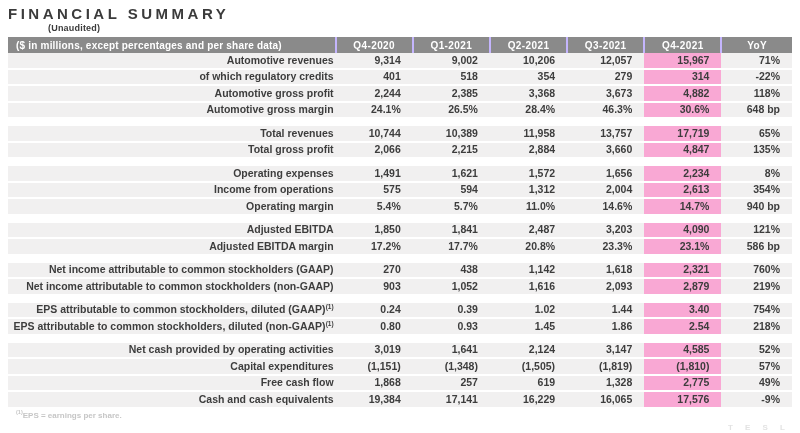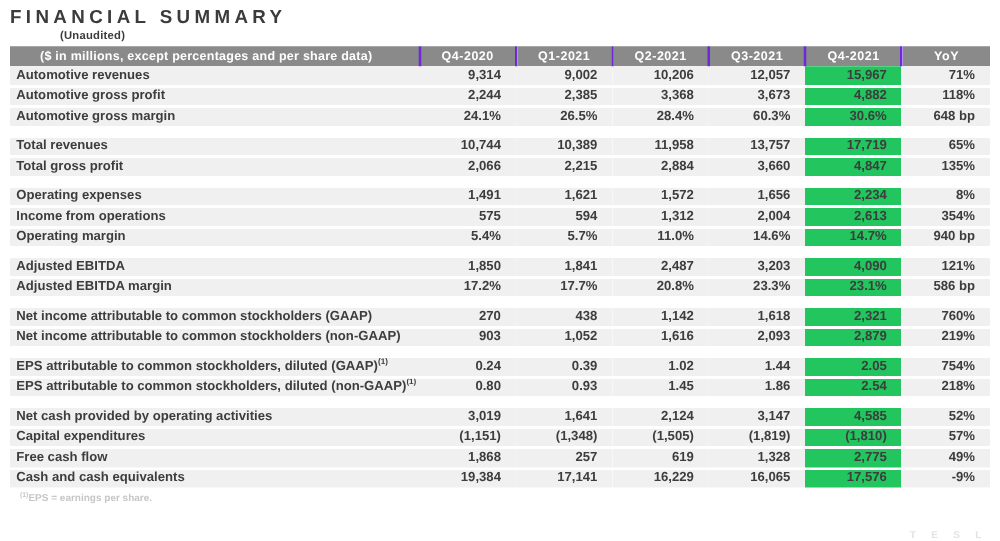--- a/index.html
+++ b/index.html
@@ -7,28 +7,28 @@
   body { font-family:"Liberation Sans","DejaVu Sans",sans-serif; position:relative; }
   .page { padding:5px 8px 0 8px; }
   .title { font-size:15px; font-weight:bold; letter-spacing:3.5px; color:#3b3b3b; }
   .subtitle { font-size:9px; font-weight:bold; color:#3b3b3b; margin-top:1px; letter-spacing:.2px;margin-left:40px; }
   table.tbl { width:100%; border-collapse:collapse; table-layout:fixed; margin-top:4px; }
   col.c-label { width:41.8%; }
   col.c-q { width:9.85%; }
   col.c-yoy { width:9.0%; }
   thead th { background:#8a8a8a; color:#ffffff; font-size:10px; font-weight:bold; height:16px;
              padding:2px 0; white-space:nowrap; overflow:hidden; }
-  th.lbl-h { text-align:left; padding-left:24px; letter-spacing:.2px; }
-  th.qtr { text-align:center; border-left:2px solid #6d28d9; letter-spacing:.4px; }
+  th.lbl-h { text-align:left; padding-left:8px; letter-spacing:.2px; }
+  th.qtr { text-align:center; border-left:2px solid #c4b5fd; letter-spacing:.4px; }
   tbody td { background:#f1f0f0; border-bottom:2px solid #ffffff; font-size:10.5px; line-height:11.5px;
              color:#3d3d3d; font-weight:bold; padding:1.5px 12px 1.5px 0; white-space:nowrap; overflow:hidden; }
-  td.label { text-align:left; padding-left:5px; padding-right:2px; }
+  td.label { text-align:right; padding-left:5px; padding-right:2px; }
   td.indent { padding-left:18px; }
   td.val { text-align:right; }
-  td.hl { background:#22c55e;text-align:right; }
+  td.hl { background:#f9a8d4;text-align:right; }
   tr.spacer td { background:#ffffff; border-bottom:none; height:8px; padding:0; font-size:1px; line-height:1px; }
   sup { font-size:6.5px; line-height:0; }
   .footnote { font-size:8px; color:#c6c6c6; margin:2px 0 0 8px; font-weight:bold; }
   .footnote sup { font-size:5.5px; }
   .watermark { position:absolute; right:10px; bottom:1px; color:#e3e3e3; font-size:8px;
                font-weight:bold; letter-spacing:5px; }
 </style>
 </head>
 <body>
 
@@ -61,34 +61,43 @@
         <tr>
           <td class="label">Automotive revenues</td>
           <td class="val">9,314</td>
           <td class="val">9,002</td>
           <td class="val">10,206</td>
           <td class="val">12,057</td>
           <td class="val hl">15,967</td>
           <td class="val">71%</td>
         </tr>
         <tr>
+          <td class="label indent">of which regulatory credits</td>
+          <td class="val">401</td>
+          <td class="val">518</td>
+          <td class="val">354</td>
+          <td class="val">279</td>
+          <td class="val hl">314</td>
+          <td class="val">-22%</td>
+        </tr>
+        <tr>
           <td class="label">Automotive gross profit</td>
           <td class="val">2,244</td>
           <td class="val">2,385</td>
           <td class="val">3,368</td>
           <td class="val">3,673</td>
           <td class="val hl">4,882</td>
           <td class="val">118%</td>
         </tr>
         <tr>
           <td class="label">Automotive gross margin</td>
           <td class="val">24.1%</td>
           <td class="val">26.5%</td>
           <td class="val">28.4%</td>
-          <td class="val">60.3%</td>
+          <td class="val">46.3%</td>
           <td class="val hl">30.6%</td>
           <td class="val">648 bp</td>
         </tr>
         <tr class="spacer">
           <td colspan="7"></td>
         </tr>
         <tr>
           <td class="label">Total revenues</td>
           <td class="val">10,744</td>
           <td class="val">10,389</td>
@@ -180,21 +189,21 @@
         </tr>
         <tr class="spacer">
           <td colspan="7"></td>
         </tr>
         <tr>
           <td class="label">EPS attributable to common stockholders, diluted (GAAP)<sup>(1)</sup></td>
           <td class="val">0.24</td>
           <td class="val">0.39</td>
           <td class="val">1.02</td>
           <td class="val">1.44</td>
-          <td class="val hl">2.05</td>
+          <td class="val hl">3.40</td>
           <td class="val">754%</td>
         </tr>
         <tr>
           <td class="label">EPS attributable to common stockholders, diluted (non-GAAP)<sup>(1)</sup></td>
           <td class="val">0.80</td>
           <td class="val">0.93</td>
           <td class="val">1.45</td>
           <td class="val">1.86</td>
           <td class="val hl">2.54</td>
           <td class="val">218%</td>

